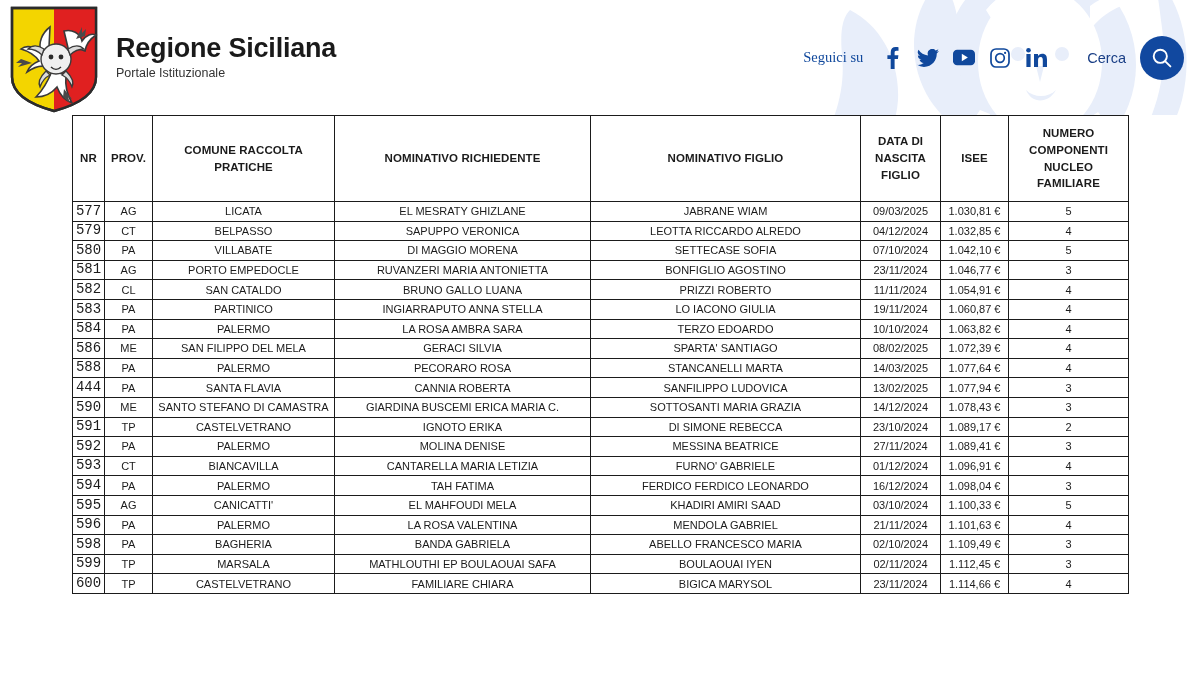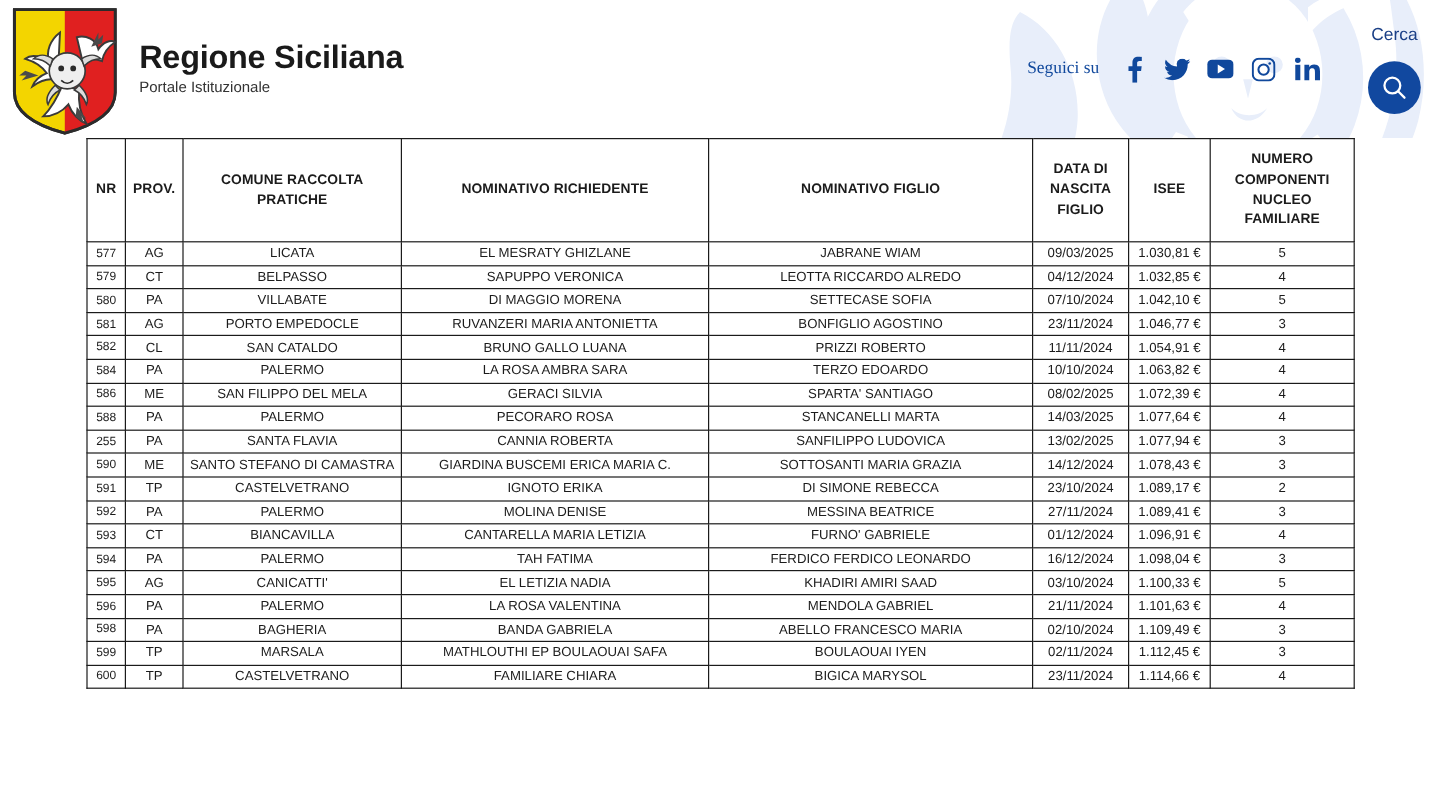--- a/index.html
+++ b/index.html
@@ -86,21 +86,20 @@
     height: 22px;
     color: #10489c;
     cursor: pointer;
   }
   .social-icon svg { display: block; }
 
   .search-block {
     display: flex;
     align-items: center;
     gap: 14px;
-    flex-direction: column;
   }
   .search-label {
     font-size: 14.5px;
     color: #1a3f86;
     white-space: nowrap;
   }
   .search-btn {
     width: 44px;
     height: 44px;
     border-radius: 50%;
@@ -144,22 +143,23 @@
   table.grid tbody td {
     height: 19.6px;
     font-size: 11px;
     font-weight: normal;
     padding: 0 2px;
     line-height: 1.1;
     white-space: nowrap;
     overflow: hidden;
   }
   table.grid tbody td.c-nr {
-    font-size: 10px;
+    font-size: 14px;
     font-weight: normal;
+    font-family: Liberation Mono, monospace;
   }
 
   
   col.w-nr    { width: 32px; }
   col.w-prov  { width: 48px; }
   col.w-com   { width: 182px; }
   col.w-rich  { width: 256px; }
   col.w-figlio{ width: 270px; }
   col.w-data  { width: 80px; }
   col.w-isee  { width: 68px; }
@@ -377,20 +377,30 @@
           <td class="c-nr">582</td>
           <td>CL</td>
           <td>SAN CATALDO</td>
           <td>BRUNO GALLO LUANA</td>
           <td>PRIZZI ROBERTO</td>
           <td>11/11/2024</td>
           <td>1.054,91 €</td>
           <td>4</td>
         </tr>
         <tr>
+          <td class="c-nr">583</td>
+          <td>PA</td>
+          <td>PARTINICO</td>
+          <td>INGIARRAPUTO ANNA STELLA</td>
+          <td>LO IACONO GIULIA</td>
+          <td>19/11/2024</td>
+          <td>1.060,87 €</td>
+          <td>4</td>
+        </tr>
+        <tr>
           <td class="c-nr">584</td>
           <td>PA</td>
           <td>PALERMO</td>
           <td>LA ROSA AMBRA SARA</td>
           <td>TERZO EDOARDO</td>
           <td>10/10/2024</td>
           <td>1.063,82 €</td>
           <td>4</td>
         </tr>
         <tr>
@@ -407,21 +417,21 @@
           <td class="c-nr">588</td>
           <td>PA</td>
           <td>PALERMO</td>
           <td>PECORARO ROSA</td>
           <td>STANCANELLI MARTA</td>
           <td>14/03/2025</td>
           <td>1.077,64 €</td>
           <td>4</td>
         </tr>
         <tr>
-          <td class="c-nr">255</td>
+          <td class="c-nr">444</td>
           <td>PA</td>
           <td>SANTA FLAVIA</td>
           <td>CANNIA ROBERTA</td>
           <td>SANFILIPPO LUDOVICA</td>
           <td>13/02/2025</td>
           <td>1.077,94 €</td>
           <td>3</td>
         </tr>
         <tr>
           <td class="c-nr">590</td>
@@ -470,21 +480,21 @@
           <td>TAH FATIMA</td>
           <td>FERDICO FERDICO LEONARDO</td>
           <td>16/12/2024</td>
           <td>1.098,04 €</td>
           <td>3</td>
         </tr>
         <tr>
           <td class="c-nr">595</td>
           <td>AG</td>
           <td>CANICATTI'</td>
-          <td>EL LETIZIA NADIA</td>
+          <td>EL MAHFOUDI MELA</td>
           <td>KHADIRI AMIRI SAAD</td>
           <td>03/10/2024</td>
           <td>1.100,33 €</td>
           <td>5</td>
         </tr>
         <tr>
           <td class="c-nr">596</td>
           <td>PA</td>
           <td>PALERMO</td>
           <td>LA ROSA VALENTINA</td>

